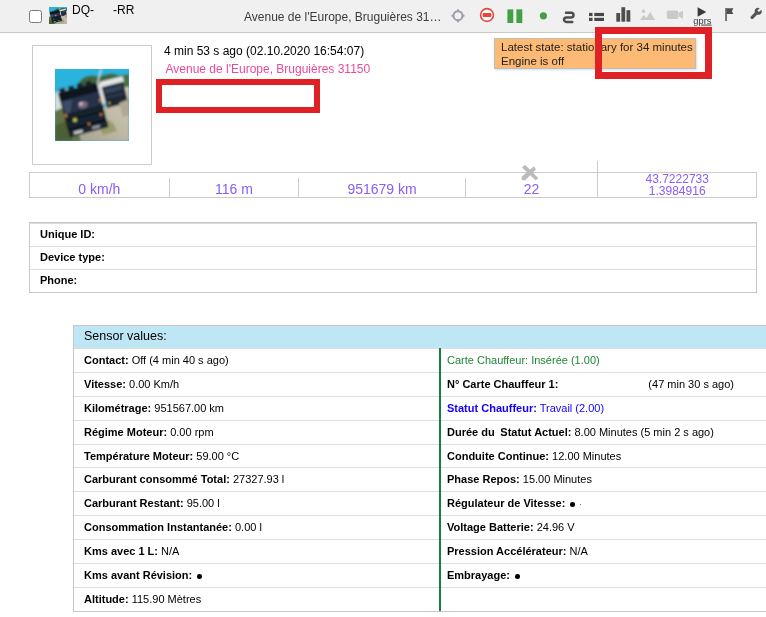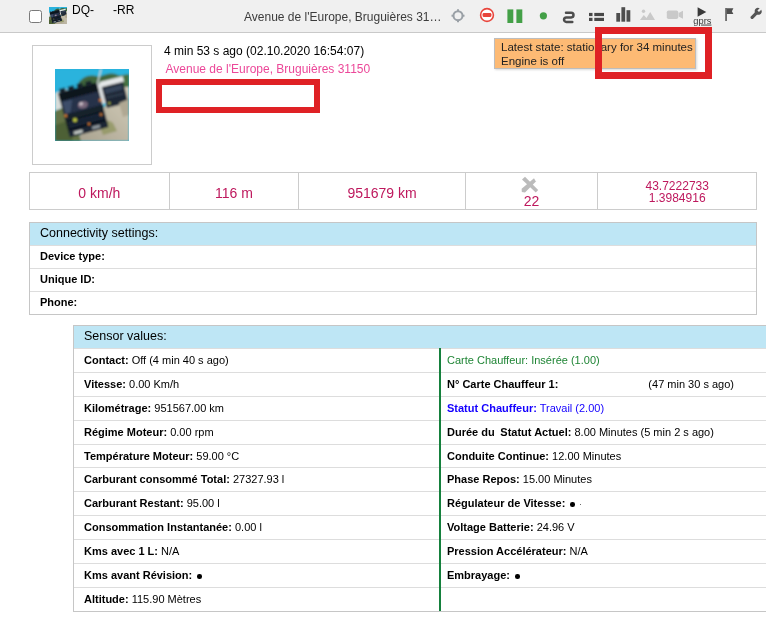--- a/index.html
+++ b/index.html
@@ -24,23 +24,23 @@
 .photobox { left:32px; top:45px; width:120px; height:120px; border:1px solid #ccc; background:#fff; }
 .tooltip {
   left:494px; top:38px; width:202px; height:31px;
   background:#fdba74; border:1px solid #bdbdbd;
   font-size:11.5px; color:#222; padding:1px 2px 0 6px; line-height:14px;
   white-space:nowrap; box-shadow:1px 1px 2px rgba(0,0,0,0.15);
 }
 .redrect { border:7px solid #df2125; }
 .redrect2 { border:6px solid #df2125; }
 .statsbar {
-  left:29px; top:172px; width:728px; height:38px;
+  left:29px; top:172px; width:728px; height:26px;
   border:1px solid #ccc; display:flex;
-  font-size:14px; color:#be185d;
+  font-size:14px; color:#8b5cf6;align-items:flex-end;
 }
 .statsbar .cell {
   border-right:1px solid #ccc; display:flex;
   align-items:center; justify-content:center; text-align:center;
   padding-top:3px;
 }
 .statsbar .cell:last-child { border-right:none; }
 .tbl { left:29px; width:728px; border:1px solid #c6c6c6; font-size:11px; }
 .tbl .hdr { height:22px; background:#bee6f5; line-height:20px; padding-left:10px; color:#000; font-size:12.5px; }
 .row { height:23px; line-height:21px; border-top:1px solid #ddd; padding-left:10px; white-space:nowrap; }
@@ -202,23 +202,22 @@
       <path d="M1 3.5 L4 0.8 L17.2 14 L14.8 16.4 z" fill="#bbb"></path>
       <path d="M14.8 0.8 L17.2 3.2 L4 16.4 L0.8 16 L0.6 12.8 z" fill="#bbb"></path>
       <path d="M12 0.5 h5.4 v5.4 l-2.7 -0.7 z" fill="#fff"></path>
     </svg>
     <span>22</span>
   </div>
   <div class="cell" style="width:158px; font-size:12px; line-height:12px; padding-top:2px;">43.7222733<br>1.3984916</div>
 </div>
 
 <div class="abs tbl" style="top:222px;">
-  <div class="hdr">Connectivity settings:</div>
+  <div class="row"><b>Unique ID:</b></div>
   <div class="row"><b>Device type:</b></div>
-  <div class="row"><b>Unique ID:</b></div>
   <div class="row"><b>Phone:</b></div>
 </div>
 
 <div class="abs tbl" style="top:325px;margin-left:44px;">
   <div class="hdr">Sensor values:</div>
   <div class="sensor">
     <div class="scol">
       <div class="row"><b>Contact:</b> Off (4 min 40 s ago)</div>
       <div class="row"><b>Vitesse:</b> 0.00 Km/h</div>
       <div class="row"><b>Kilométrage:</b> 951567.00 km</div>

